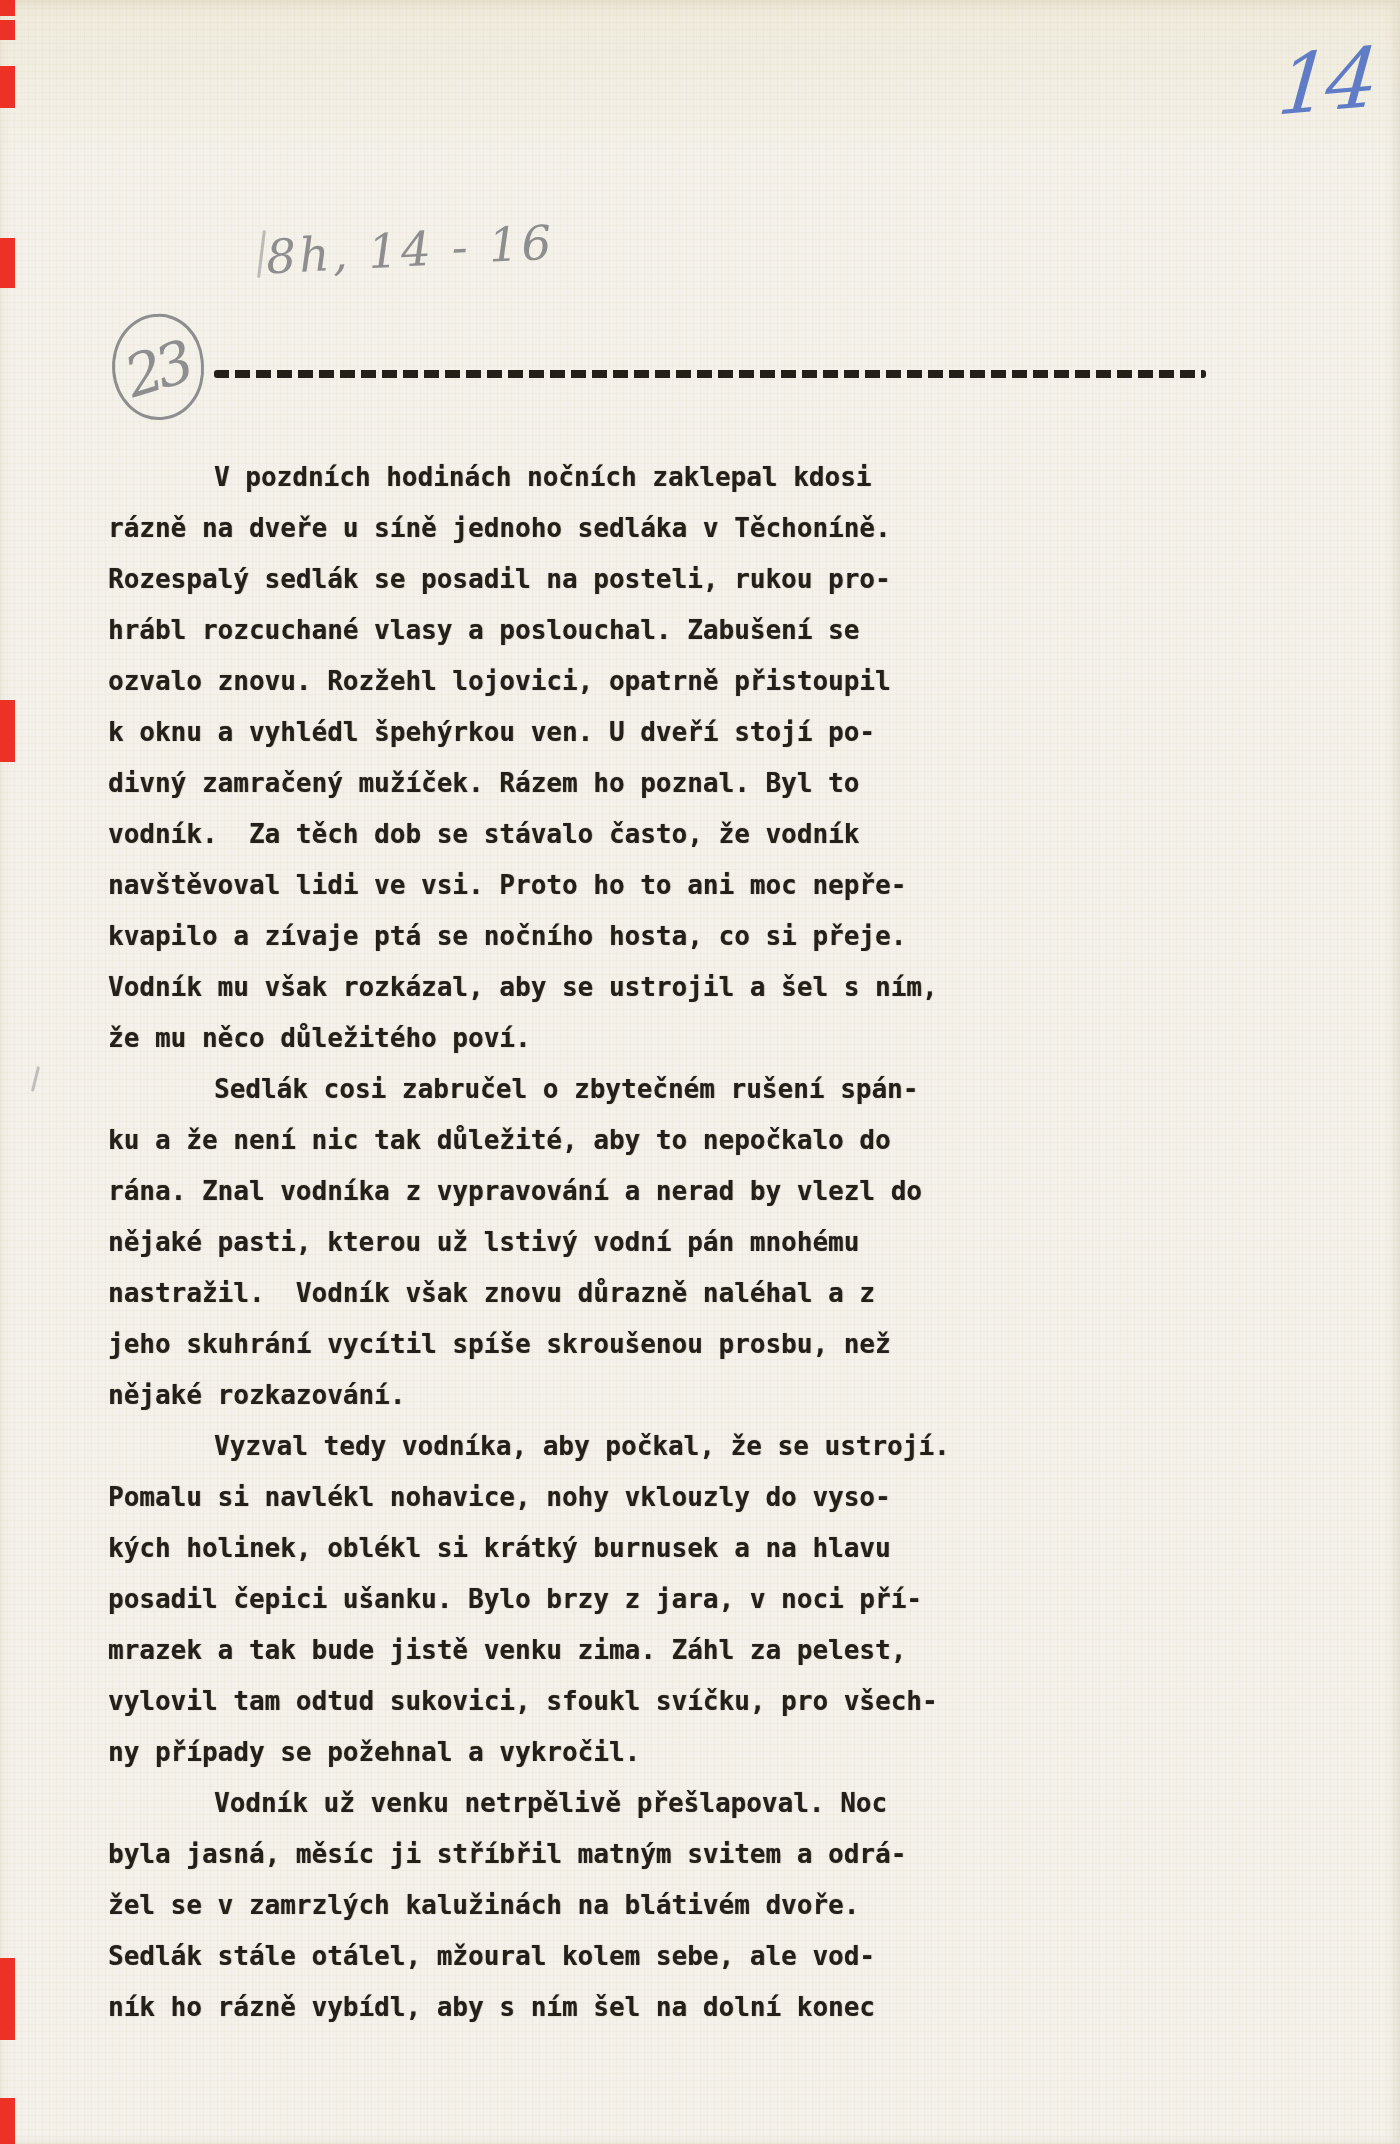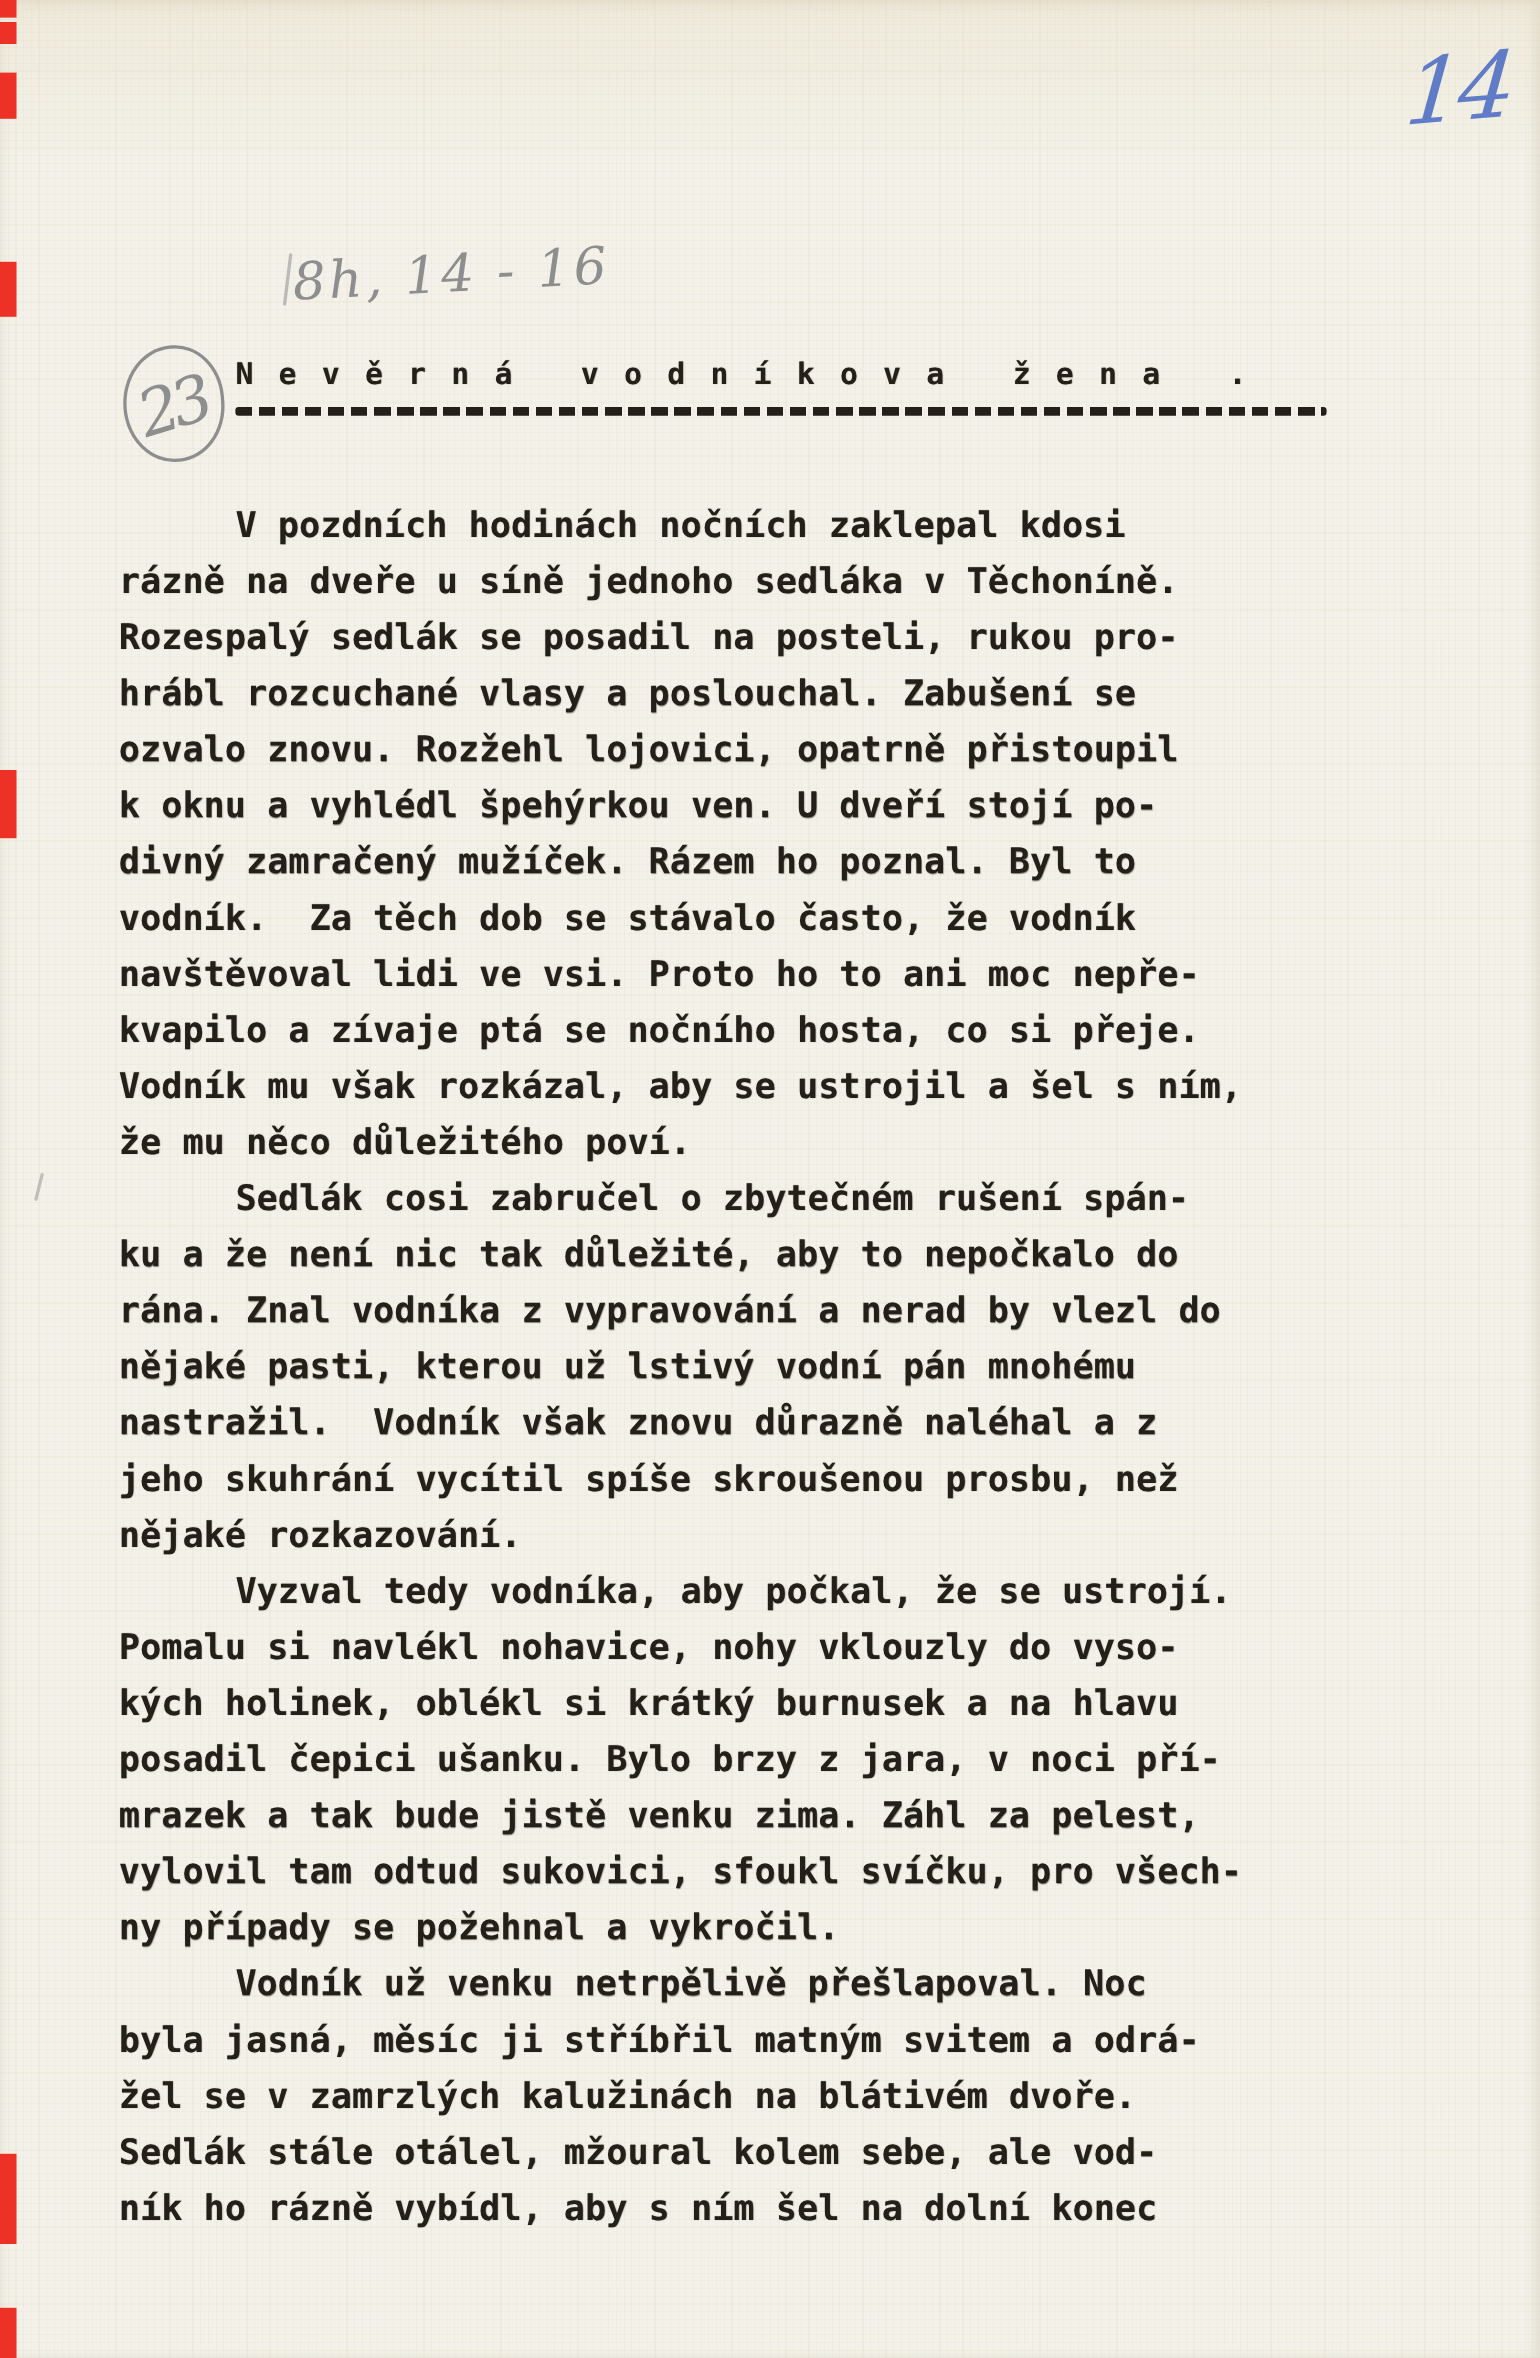--- a/index.html
+++ b/index.html
@@ -36,21 +36,21 @@
   .title-underline {
     position:absolute; left:214px; top:370px;
     width:992px; height:8px;
     background:repeating-linear-gradient(90deg, var(--ink,#242019) 0 15px, transparent 15px 21px);
     filter:blur(0.4px);
     border-radius:3px;
   }
 
   .story-body {
     position:absolute; left:108px; top:452px;
-    font-size:32px; line-height:51px;
+    font-size:26px; line-height:51px;
     white-space:pre;
   }
   .line { height:51px; }
   .line.first { padding-left:106px; }
 
   
   .pencil-note {
     position:absolute; left:266px; top:222px;
     font-family:"DejaVu Serif", serif; font-style:italic;
     font-size:47px; letter-spacing:3px;
@@ -125,20 +125,19 @@
 
   <div class="blue-number">14</div>
 
   <div class="pencil-tick"></div>
   <div class="pencil-note">8h, 14 - 16</div>
 
   <div class="circled-number">
     <span>23</span>
   </div>
 
-  <div class="story-title typewriter">Nevěrná vodníkova žena .</div>
   <div class="title-underline"></div>
 
   <div class="margin-tick"></div>
 
   <div class="story-body typewriter"><div><div class="line first">V pozdních hodinách nočních zaklepal kdosi</div><div class="line">rázně na dveře u síně jednoho sedláka v Těchoníně.</div><div class="line">Rozespalý sedlák se posadil na posteli, rukou pro-</div><div class="line">hrábl rozcuchané vlasy a poslouchal. Zabušení se</div><div class="line">ozvalo znovu. Rozžehl lojovici, opatrně přistoupil</div><div class="line">k oknu a vyhlédl špehýrkou ven. U dveří stojí po-</div><div class="line">divný zamračený mužíček. Rázem ho poznal. Byl to</div><div class="line">vodník.  Za těch dob se stávalo často, že vodník</div><div class="line">navštěvoval lidi ve vsi. Proto ho to ani moc nepře-</div><div class="line">kvapilo a zívaje ptá se nočního hosta, co si přeje.</div><div class="line">Vodník mu však rozkázal, aby se ustrojil a šel s ním,</div><div class="line">že mu něco důležitého poví.</div></div><div><div class="line first">Sedlák cosi zabručel o zbytečném rušení spán-</div><div class="line">ku a že není nic tak důležité, aby to nepočkalo do</div><div class="line">rána. Znal vodníka z vypravování a nerad by vlezl do</div><div class="line">nějaké pasti, kterou už lstivý vodní pán mnohému</div><div class="line">nastražil.  Vodník však znovu důrazně naléhal a z</div><div class="line">jeho skuhrání vycítil spíše skroušenou prosbu, než</div><div class="line">nějaké rozkazování.</div></div><div><div class="line first">Vyzval tedy vodníka, aby počkal, že se ustrojí.</div><div class="line">Pomalu si navlékl nohavice, nohy vklouzly do vyso-</div><div class="line">kých holinek, oblékl si krátký burnusek a na hlavu</div><div class="line">posadil čepici ušanku. Bylo brzy z jara, v noci pří-</div><div class="line">mrazek a tak bude jistě venku zima. Záhl za pelest,</div><div class="line">vylovil tam odtud sukovici, sfoukl svíčku, pro všech-</div><div class="line">ny případy se požehnal a vykročil.</div></div><div><div class="line first">Vodník už venku netrpělivě přešlapoval. Noc</div><div class="line">byla jasná, měsíc ji stříbřil matným svitem a odrá-</div><div class="line">žel se v zamrzlých kalužinách na blátivém dvoře.</div><div class="line">Sedlák stále otálel, mžoural kolem sebe, ale vod-</div><div class="line">ník ho rázně vybídl, aby s ním šel na dolní konec</div></div></div>
 
 </div>
 
 </body></html>

